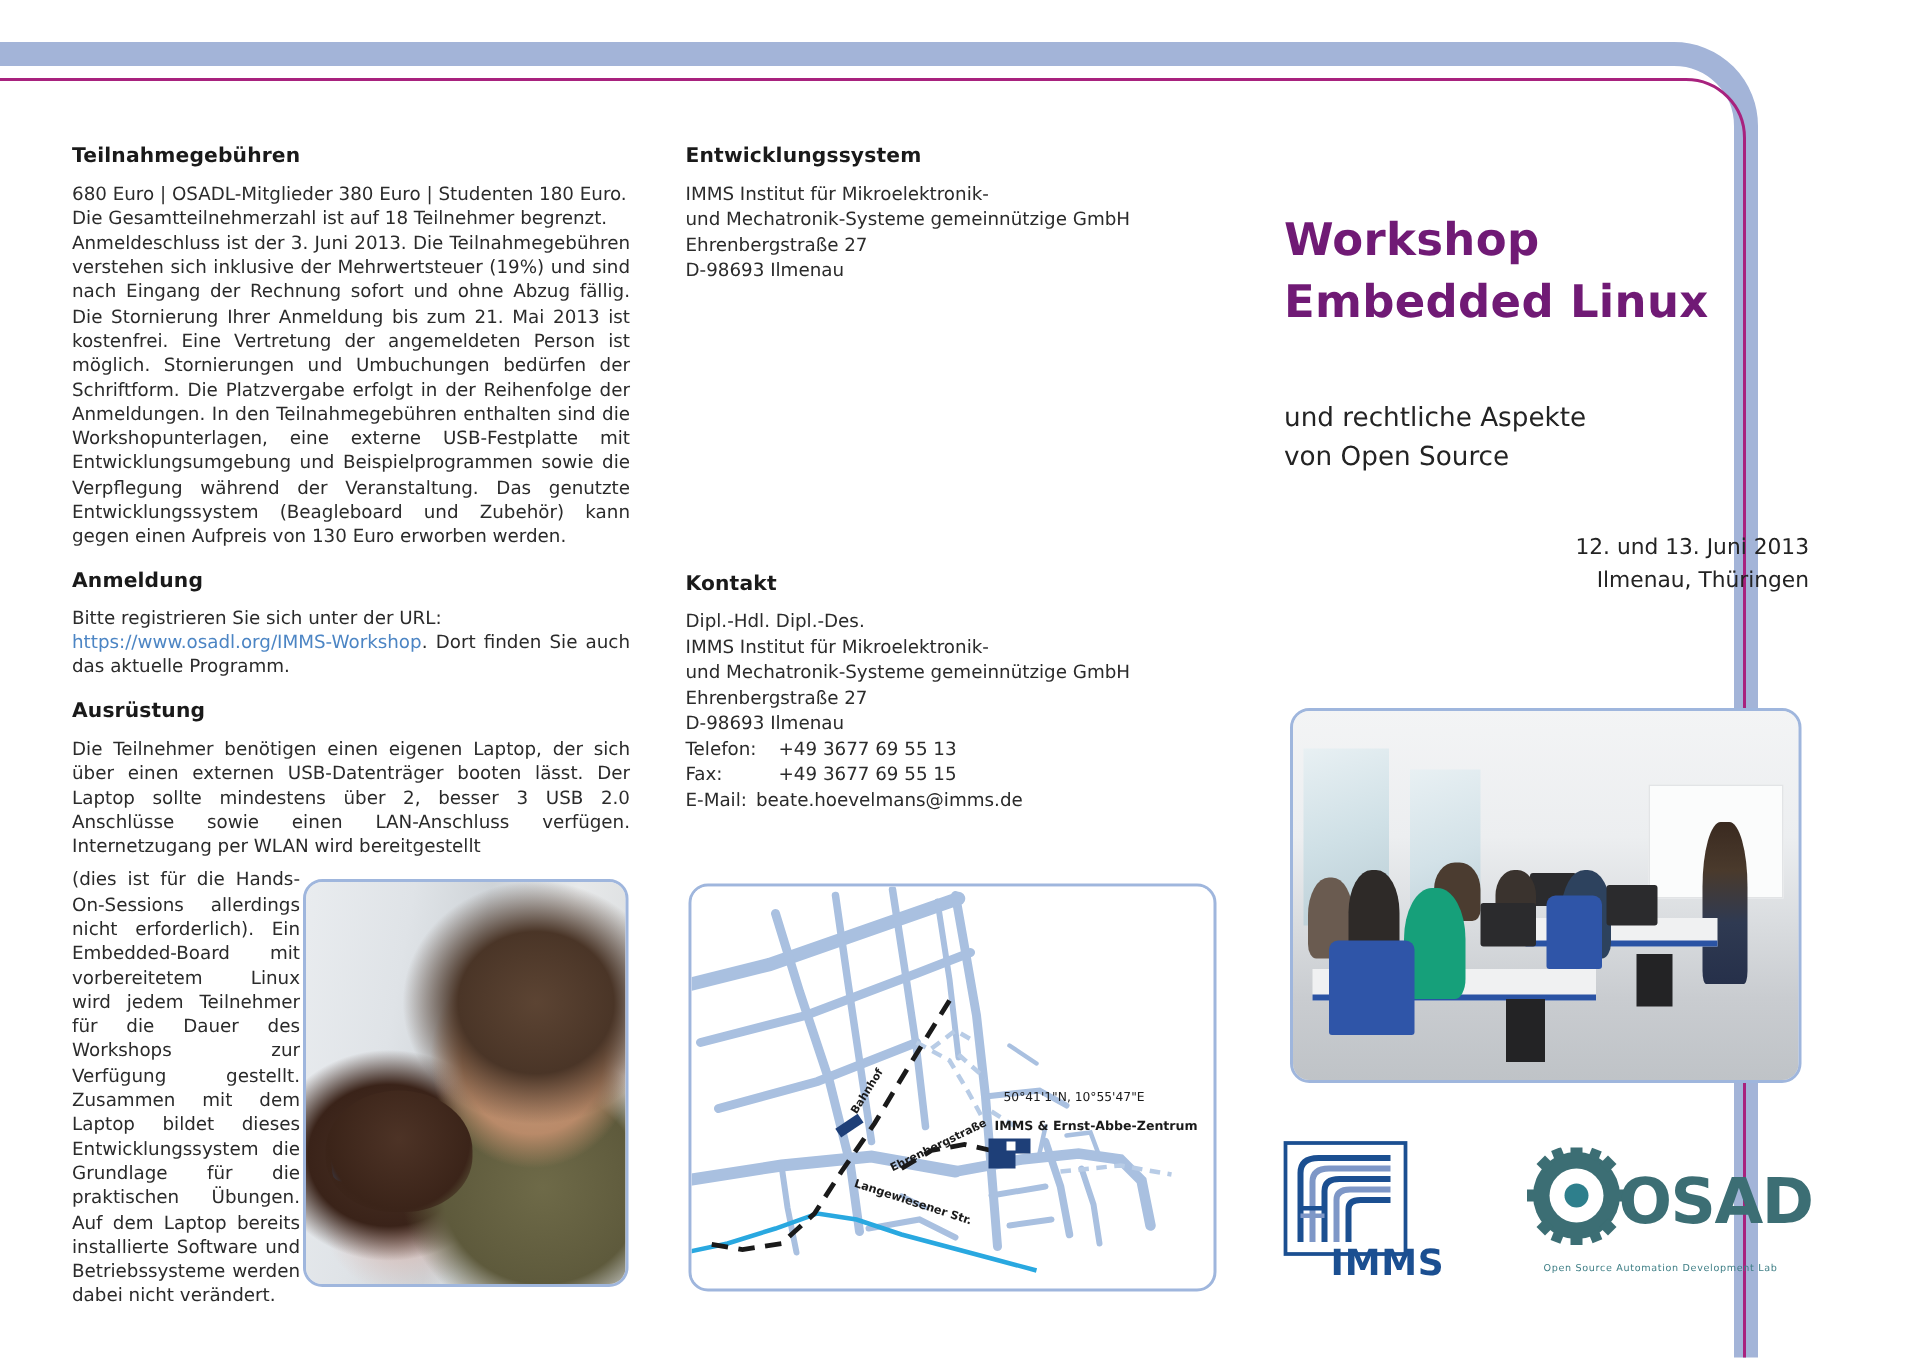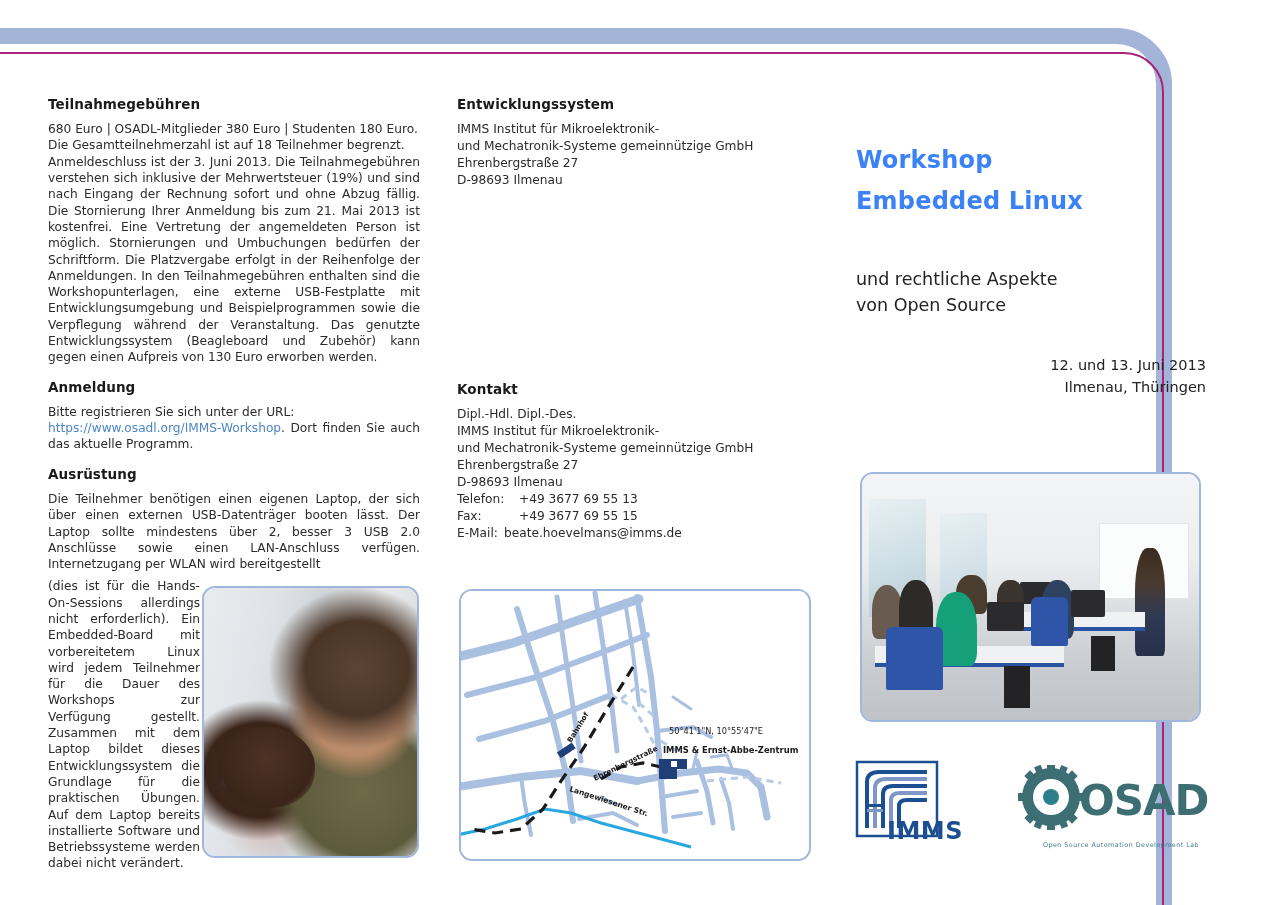--- a/index.html
+++ b/index.html
@@ -49,21 +49,21 @@
   a.url{color:#4c85c4;text-decoration:none;}
 
   
   .addr{font-size:12.2px;line-height:17px;color:#2b2b2b;margin:0;}
   .addr .row{display:block;}
   .kv{display:flex;}
   .kv .k{width:62px;flex:none;}
 
   
   .big-title{
-    font-size:24px;font-weight:bold;color:#3b82f6;
+    font-size:30px;font-weight:bold;color:#701a75;
     line-height:41px;margin:0;letter-spacing:.2px;
   }
   .sub-title{
     font-size:17.5px;color:#232323;line-height:26px;
     margin:44px 0 0 0;font-weight:normal;
   }
   .date-block{
     font-size:14.5px;color:#232323;line-height:22px;margin:36px 0 0 0;text-align:right;
   }
 
@@ -154,26 +154,26 @@
   #map-frame{
     position:absolute;left:459px;top:589px;width:348px;height:268px;
     border:2px solid #9fb6dd;border-radius:13px;overflow:hidden;background:#fff;
   }
   #map-frame svg{display:block;}
 
   
   #logo-imms{position:absolute;left:855px;top:760px;width:110px;height:100px;}
   #logo-osadl{position:absolute;left:1013px;top:765px;width:196px;height:85px;}
   .imms-word{
-    position:absolute;left:32px;bottom:15px;
+    position:absolute;left:32px;bottom:4px;
     font-size:24px;font-weight:bold;color:#1b4f91;letter-spacing:.5px;
     font-family:"DejaVu Sans","Liberation Sans",sans-serif;
   }
   .osadl-tag{
-    position:absolute;left:30px;bottom:1px;
+    position:absolute;left:16px;bottom:1px;
     font-size:6.4px;color:#3f7f86;letter-spacing:.45px;white-space:nowrap;
   }
 </style>
 </head>
 <body>
 
 <div id="page">
 
   <div id="frame-outer"></div>
   <div id="frame-inner"></div>

